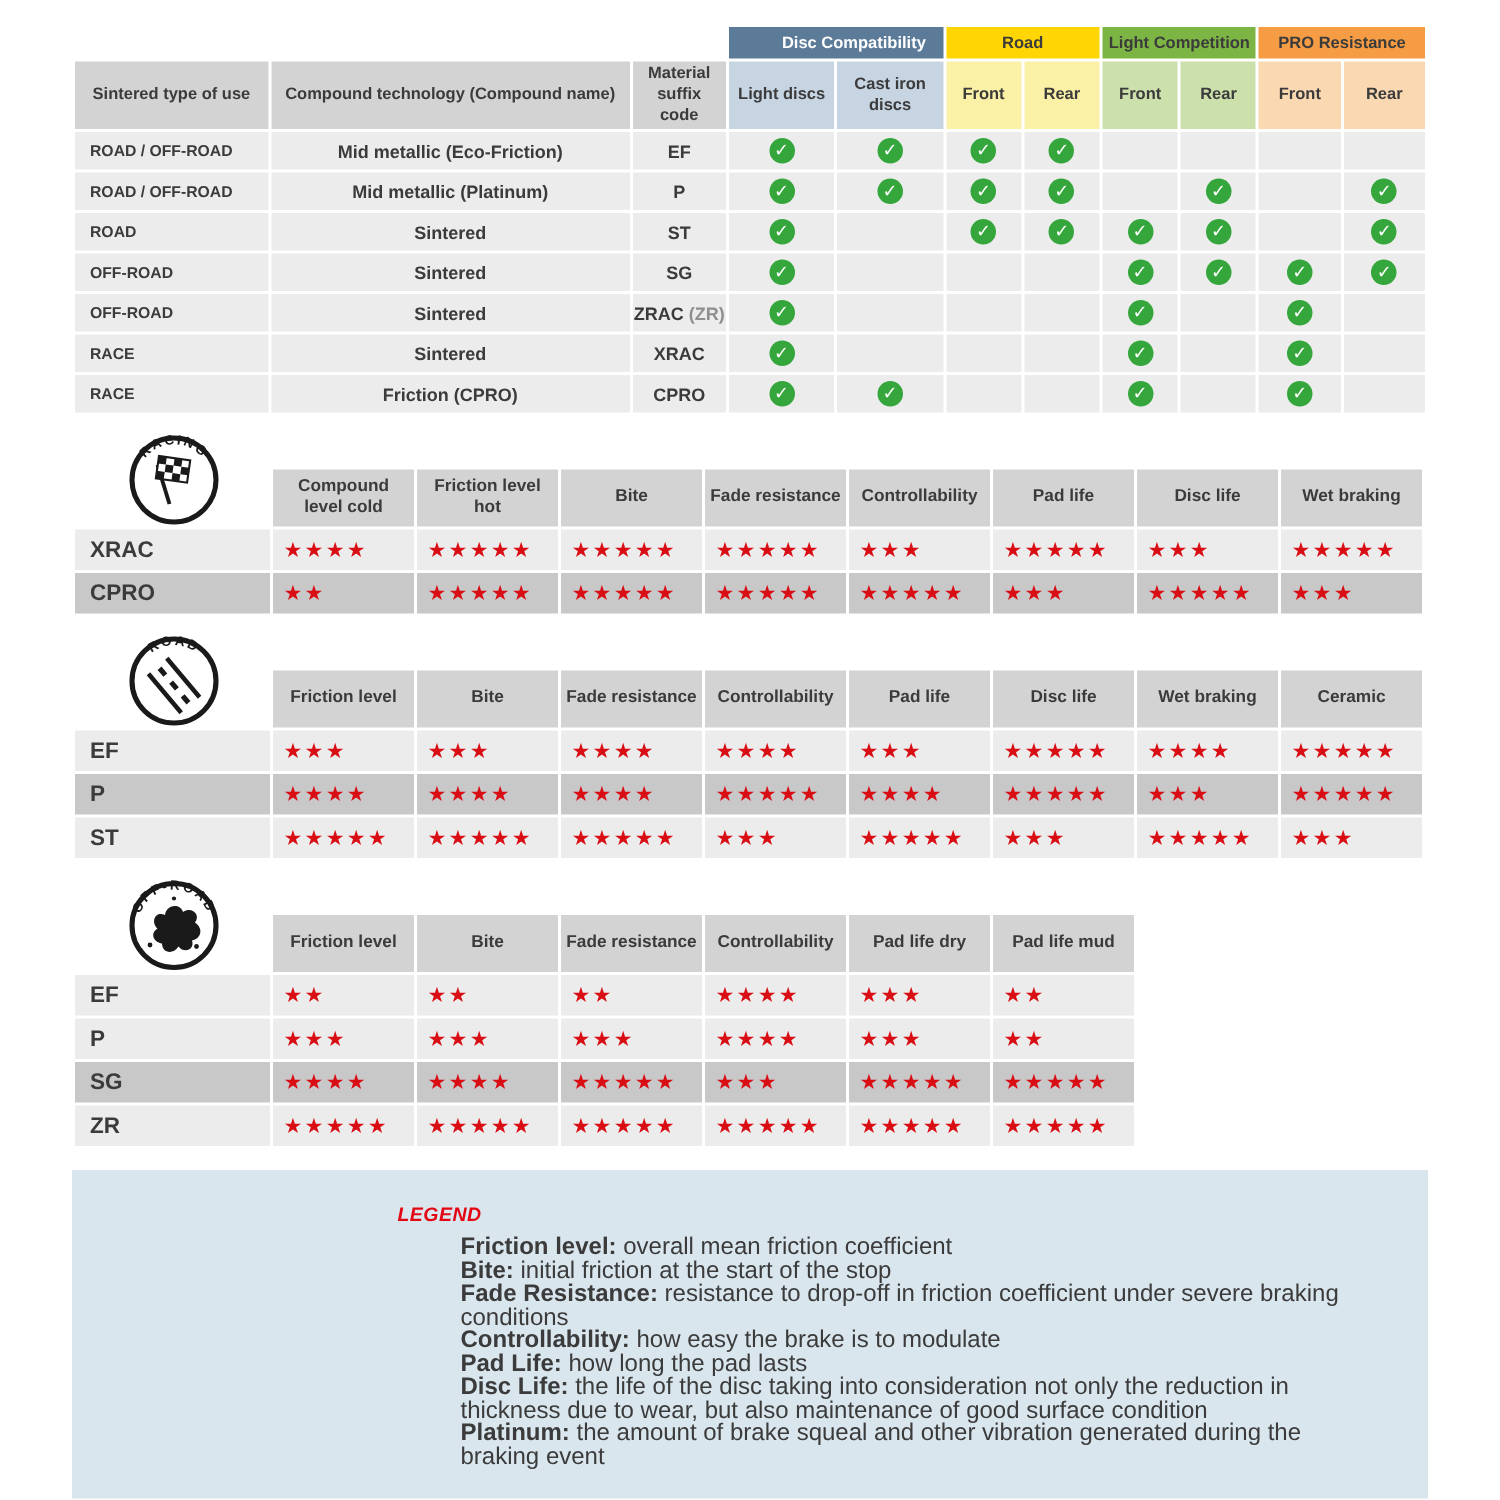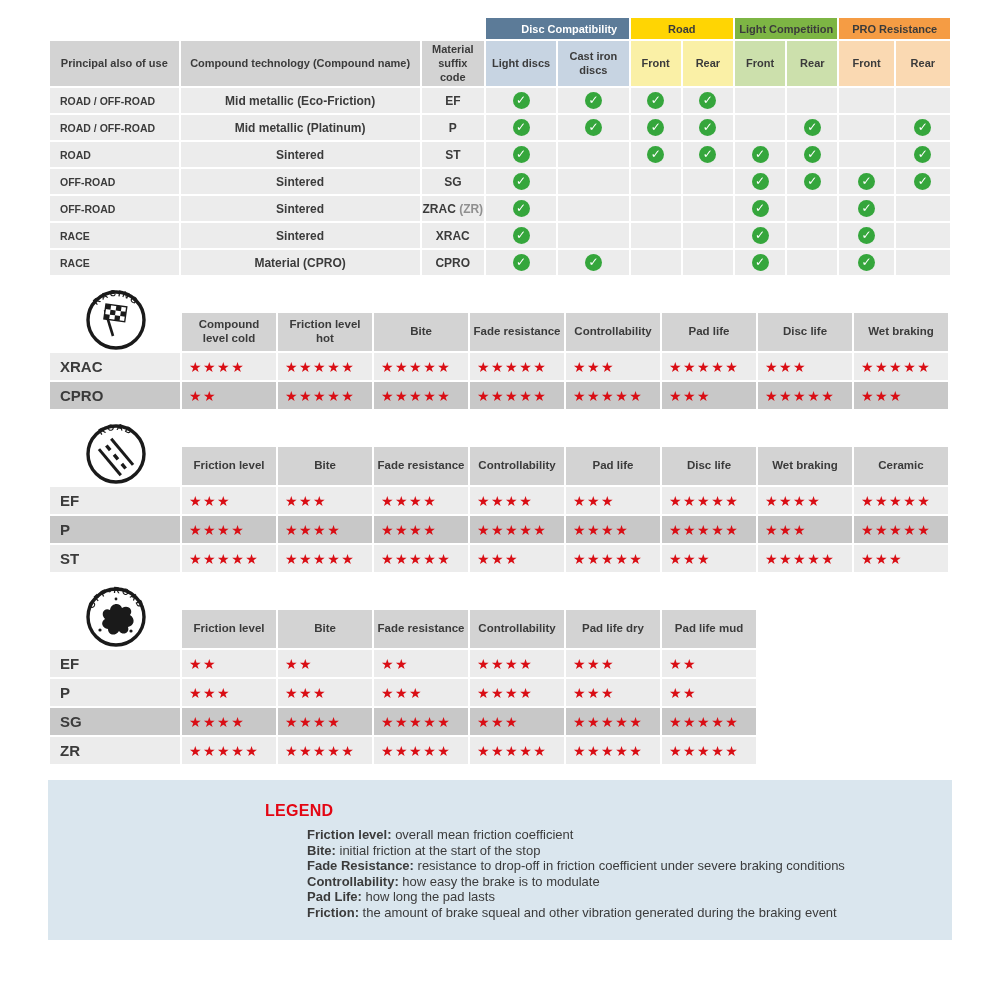--- a/index.html
+++ b/index.html
@@ -45,22 +45,22 @@
   .rating-table th.metric{background:var(--header-gray);font-size:11.5px;font-weight:bold;text-align:center;
                           vertical-align:middle;height:38px;padding:2px 3px;line-height:1.2;}
   .rating-table td{background:var(--row-light);height:27px;vertical-align:middle;}
   .rating-table tr.shaded td{background:var(--row-shaded);}
   .rating-table td.code-cell{font-size:15px;font-weight:bold;padding-left:10px;}
   .rating-table td.stars-cell{padding-left:7px;}
   .stars{color:var(--star-red);font-size:14px;letter-spacing:1.5px;white-space:nowrap;font-family:"DejaVu Sans",sans-serif;}
 
   
   .legend{margin-top:14px;background:var(--legend-bg);padding:22px 30px 20px 217px;}
-  .legend-title{color:var(--legend-title-red);font-size:16px;font-weight:bold;margin-bottom:7px;letter-spacing:.3px;}
-  .legend-entry{font-size:13px;line-height:15.5px;max-width:655px;padding-left:42px;}
+  .legend-title{color:var(--legend-title-red);font-size:13px;font-weight:bold;margin-bottom:7px;letter-spacing:.3px;font-style:italic;}
+  .legend-entry{font-size:16px;line-height:15.5px;max-width:655px;padding-left:42px;}
   .legend-entry b{font-weight:bold;}
 </style>
 </head>
 <body>
 
 <div class="page">
 
   <table class="compat-table">
     <colgroup id="compat-cols">
         <col style="width: 128px;">
@@ -77,21 +77,21 @@
       </colgroup>
     <thead id="compat-head">
         <tr class="group-row">
           <th class="blank-head" colspan="3"></th>
           <th class="group-cell group-disc" colspan="2">Disc Compatibility</th>
           <th class="group-cell group-road" colspan="2">Road</th>
           <th class="group-cell group-light" colspan="2">Light Competition</th>
           <th class="group-cell group-pro" colspan="2">PRO Resistance</th>
         </tr>
         <tr class="colhead-row">
-          <th class="colhead colhead-gray">Principal also of use</th>
+          <th class="colhead colhead-gray">Sintered type of use</th>
           <th class="colhead colhead-gray">Compound technology (Compound name)</th>
           <th class="colhead colhead-gray">Material suffix code</th>
           <th class="colhead colhead-disc">Light discs</th>
           <th class="colhead colhead-disc">Cast iron discs</th>
           <th class="colhead colhead-road">Front</th>
           <th class="colhead colhead-road">Rear</th>
           <th class="colhead colhead-light">Front</th>
           <th class="colhead colhead-light">Rear</th>
           <th class="colhead colhead-pro">Front</th>
           <th class="colhead colhead-pro">Rear</th>
@@ -171,21 +171,21 @@
           <td class="check-cell"></td>
           <td class="check-cell"></td>
           <td class="check-cell"></td>
           <td class="check-cell"><span class="check">✓</span></td>
           <td class="check-cell"></td>
           <td class="check-cell"><span class="check">✓</span></td>
           <td class="check-cell"></td>
         </tr>
         <tr class="compat-row">
           <td class="use-cell">RACE</td>
-          <td class="compound-cell">Material (CPRO)</td>
+          <td class="compound-cell">Friction (CPRO)</td>
           <td class="suffix-cell">CPRO</td>
           <td class="check-cell"><span class="check">✓</span></td>
           <td class="check-cell"><span class="check">✓</span></td>
           <td class="check-cell"></td>
           <td class="check-cell"></td>
           <td class="check-cell"><span class="check">✓</span></td>
           <td class="check-cell"></td>
           <td class="check-cell"><span class="check">✓</span></td>
           <td class="check-cell"></td>
         </tr>
@@ -417,17 +417,18 @@
   </section>
 
   <div class="legend">
     <div class="legend-title">LEGEND</div>
     <div id="legend-entries">
         <div class="legend-entry"><b class="legend-term">Friction level:</b> overall mean friction coefficient</div>
         <div class="legend-entry"><b class="legend-term">Bite:</b> initial friction at the start of the stop</div>
         <div class="legend-entry"><b class="legend-term">Fade Resistance:</b> resistance to drop-off in friction coefficient under severe braking conditions</div>
         <div class="legend-entry"><b class="legend-term">Controllability:</b> how easy the brake is to modulate</div>
         <div class="legend-entry"><b class="legend-term">Pad Life:</b> how long the pad lasts</div>
-        <div class="legend-entry"><b class="legend-term">Friction:</b> the amount of brake squeal and other vibration generated during the braking event</div>
+        <div class="legend-entry"><b class="legend-term">Disc Life:</b> the life of the disc taking into consideration not only the reduction in thickness due to wear, but also maintenance of good surface condition</div>
+        <div class="legend-entry"><b class="legend-term">Platinum:</b> the amount of brake squeal and other vibration generated during the braking event</div>
       </div>
   </div>
 
 </div>
 
 </body></html>

